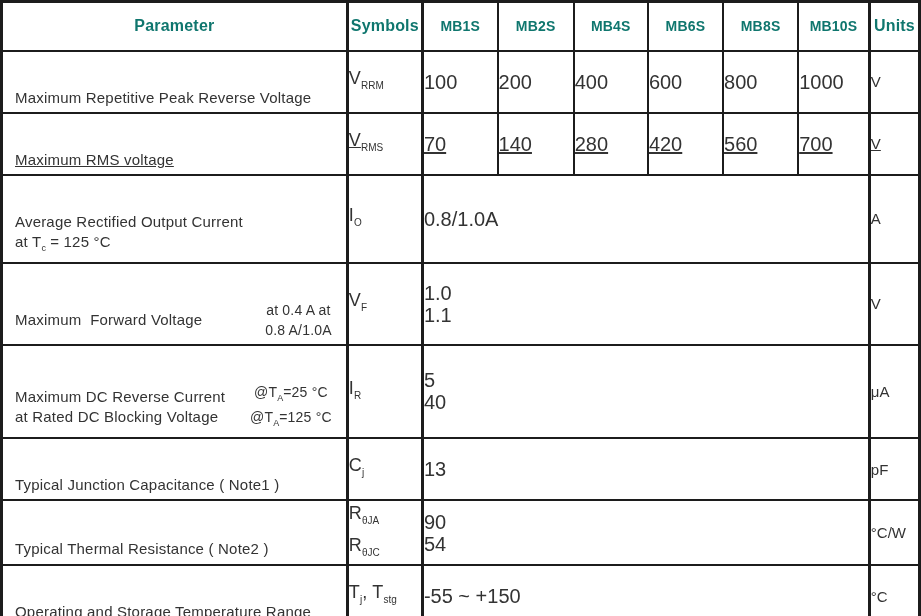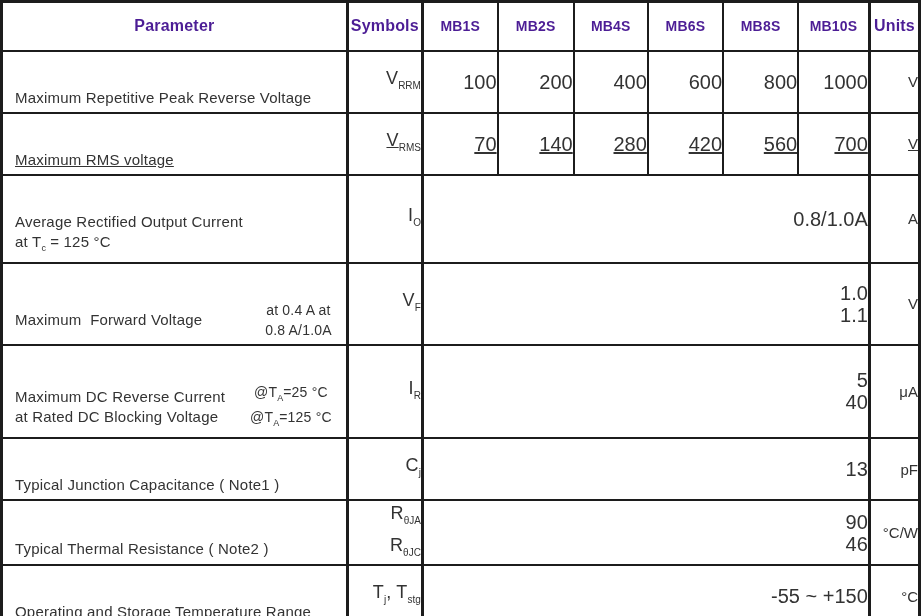--- a/index.html
+++ b/index.html
@@ -55,26 +55,26 @@
   tbody tr:nth-child(6)  { height: 53px; }
   tbody tr:nth-child(7)  { height: 60px; }
   tbody tr:nth-child(8)  { height: 56px; }
   tbody tr:nth-child(9)  { height: 62px; }
   tbody tr:nth-child(10) { height: 57px; }
 
   th {
     font-size: 16px;
     font-weight: bold;
     text-align: center;
-    color: #4c1d95;
+    color: #0f766e;
     letter-spacing: 0.2px;
   }
   th.h-model { font-size: 14px; }
 
-  td { font-size: 15px; text-align: right; }
+  td { font-size: 15px; text-align: left; }
 
   td.param {
     text-align: left;
     padding: 4px 8px 4px 12px;
     font-size: 15px;
     letter-spacing: 0.2px;
   }
   .param-flex {
     display: flex;
     align-items: center;
@@ -257,21 +257,21 @@
                 <div>Typical Thermal Resistance ( Note2 )</div>
               </div>
             </div>
           </td>
           <td class="symbol">
             <div>R<sub>θJA</sub></div>
             <div>R<sub>θJC</sub></div>
           </td>
           <td class="val merged" colspan="6">
             <div>90</div>
-            <div>46</div>
+            <div>54</div>
           </td>
           <td class="unit">°C/W</td>
         </tr>
         <tr>
           <td class="param">
             <div class="param-flex">
               <div class="param-main">
                 <div>Operating and Storage Temperature Range</div>
               </div>
             </div>

